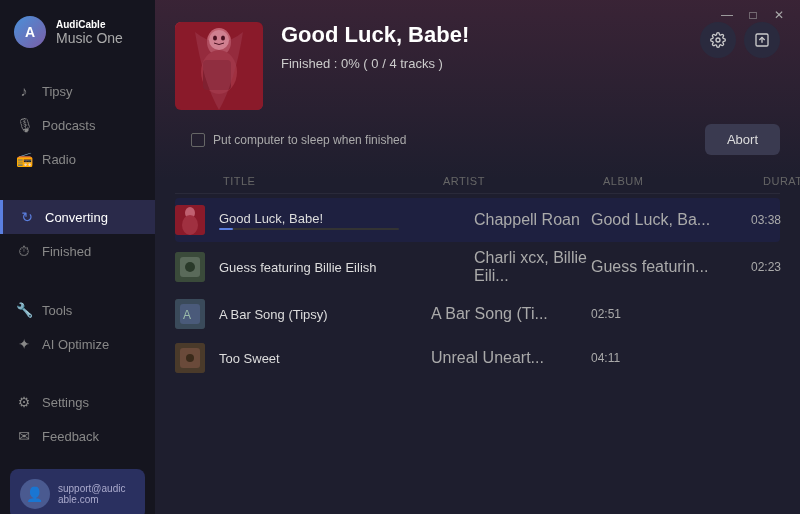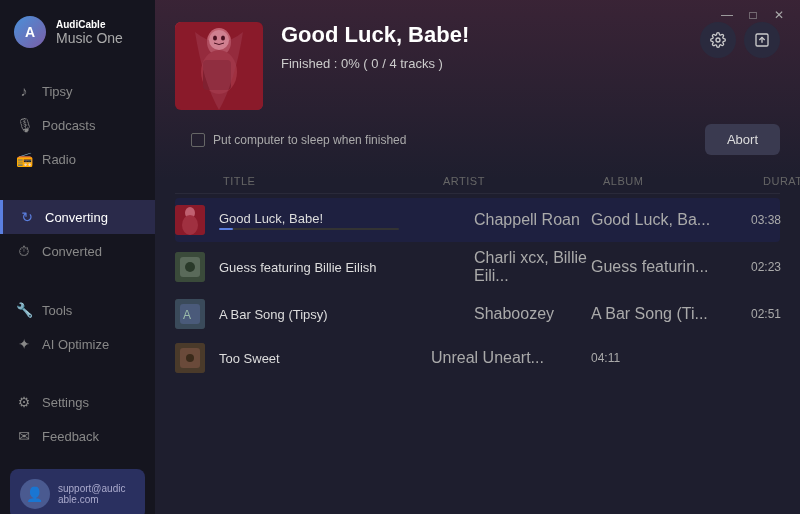--- a/index.html
+++ b/index.html
@@ -316,21 +316,21 @@
 
     <div class="sidebar-divider"></div>
 
     <div class="sidebar-section">
       <div class="sidebar-item active">
         <span class="item-icon">↻</span>
         <span>Converting</span>
       </div>
       <div class="sidebar-item">
         <span class="item-icon">⏱</span>
-        <span>Converted</span>
+        <span>Finished</span>
       </div>
     </div>
 
     <div class="sidebar-divider"></div>
 
     <div class="sidebar-section">
       <div class="sidebar-item">
         <span class="item-icon">🔧</span>
         <span>Tools</span>
       </div>
@@ -467,21 +467,20 @@
         <div class="track-thumb">
           <svg width="30" height="30" viewBox="0 0 30 30">
             <rect width="30" height="30" fill="#3a4a5a"></rect>
             <rect x="5" y="5" width="20" height="20" rx="3" fill="#4a5a7a"></rect>
             <text x="8" y="20" font-size="12" fill="#9abaaa">A</text>
           </svg>
         </div>
         <div style="padding-left:8px;">
           <div class="track-name">A Bar Song (Tipsy)</div>
         </div>
-        <div class="track-artist">Shaboozey</div>
         <div class="track-album">A Bar Song (Ti...</div>
         <div class="track-duration">02:51</div>
       </div>
 
       <div class="track-row">
         <div class="track-thumb">
           <svg width="30" height="30" viewBox="0 0 30 30">
             <rect width="30" height="30" fill="#4a3a2a"></rect>
             <rect x="5" y="5" width="20" height="20" rx="3" fill="#6a4a3a"></rect>
             <circle cx="15" cy="15" r="4" fill="#3a2a1a"></circle>

